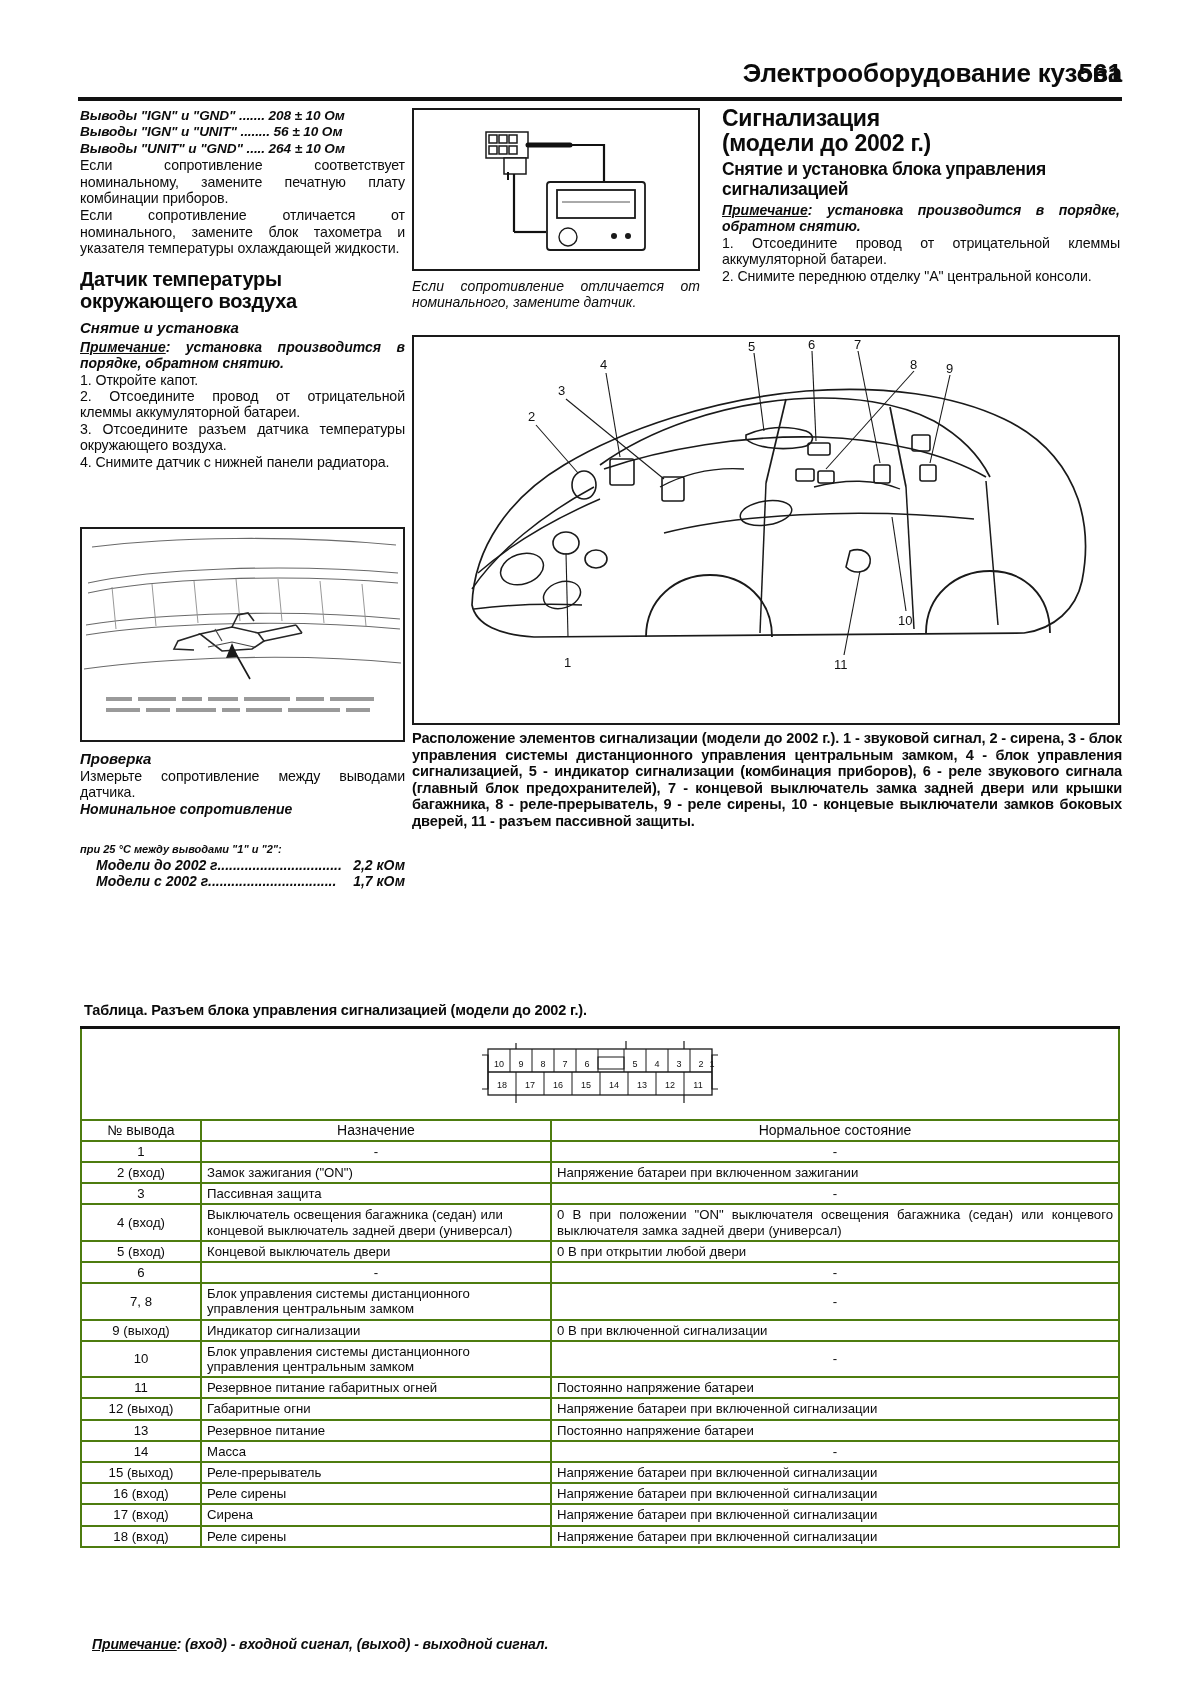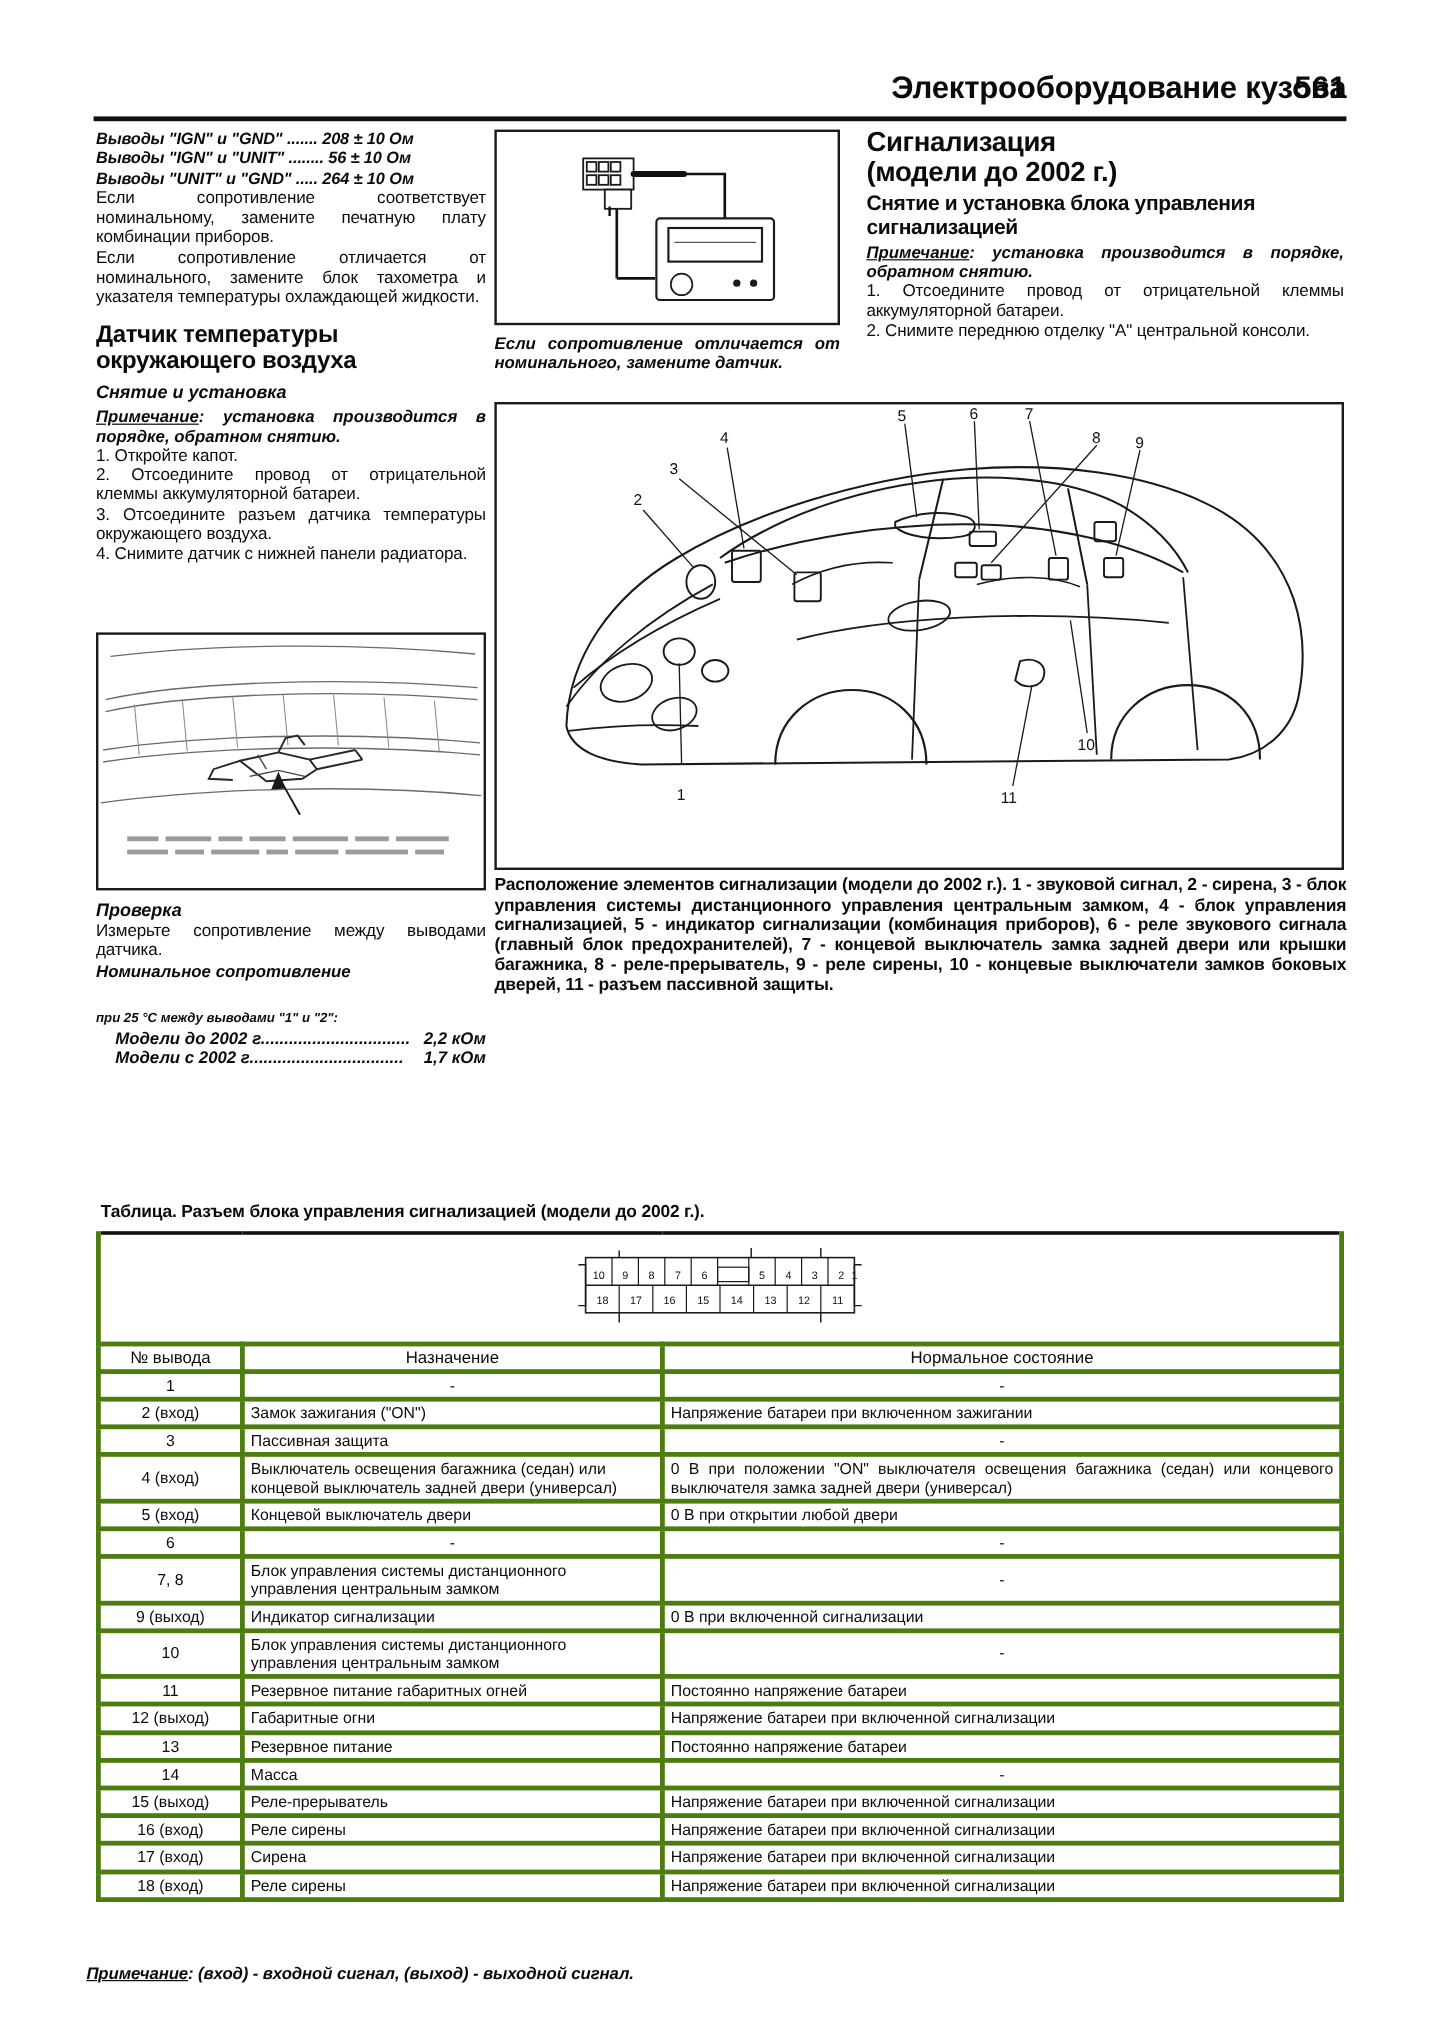--- a/index.html
+++ b/index.html
@@ -64,37 +64,37 @@
   .tbl-caption {
     position:absolute; left:84px; top:1002px;
     font-size:14.5px; font-weight:bold; letter-spacing:-0.15px;text-align:center;
   }
   table.pin {
     position:absolute; left:80px; top:1026px; width:1040px;
     border-collapse:collapse;
     font-size:13.2px;
   }
   table.pin td, table.pin th {
-    border:4px solid #4d7c0f;
+    border:2px solid #4d7c0f;
     padding:2px 5px;
     vertical-align:middle;
     line-height:15.2px;
     font-weight:normal;
   }
   table.pin .outer-top td { border-top:3px solid #111; }
   .c-pin  { width:120px; text-align:center; }
   .c-fn   { width:350px; }
   .c-st   { width:auto;margin-left:12px; }
   .hdrow td { text-align:center; font-weight:bold; font-size:14px; padding:4px 5px;}
   .ctr { text-align:center; }
   .connector-cell { height:92px; padding:0 !important; }
   .connector-wrap { display:flex; justify-content:center; align-items:center; height:88px; }
 
   .tbl-note {
-    position:absolute; left:72px; top:1636px;
+    position:absolute; left:92px; top:1636px;
     font-size:14px; font-style:italic; font-weight:bold; letter-spacing:-0.1px;
   }
 
   .dotfill { letter-spacing:0px; }
 </style>
 </head>
 <body>
 
 <div class="page">
 
@@ -240,21 +240,21 @@
       <g stroke="#555" stroke-width="1" fill="none">
         <path d="M148 92 L 216 92"></path>
       </g>
 
       <g stroke="#111" stroke-width="2" fill="none">
         <path d="M94 62 L 94 70"></path>
       </g>
     </svg>
   </div>
 
-  <div style="position:absolute; left:412px; top:278px; width:288px; font-size:14px; line-height:16px; font-style:italic; font-weight:bold; text-align:justify;">Если сопротивление отличается от номинального, замените датчик.</div>
+  <div style="position:absolute; left:412px; top:278px; width:288px; font-size:14px; line-height:16px; font-style:italic; font-weight:normal; text-align:justify;">Если сопротивление отличается от номинального, замените датчик.</div>
 
   <div class="col" style="left:722px; top:106px; width:398px;">
     <div class="h1big">Сигнализация</div>
     <div class="h1big">(модели до 2002 г.)</div>
     <div class="h2mid" style="margin-top:3px;">Снятие и установка блока управления сигнализацией</div>
     <div style="margin-top:3px; font-size:14px; line-height:16px; font-style:italic; font-weight:bold; text-align:justify;">
       <span class="u">Примечание</span><span>: установка производится в порядке, обратном снятию.</span>
     </div>
     <div class="body-txt" style="text-align:justify; margin-top:1px;">1. Отсоедините провод от отрицательной клеммы аккумуляторной батареи.</div>
     <div class="body-txt" style="text-align:justify;">2. Снимите переднюю отделку "A" центральной консоли.</div>

